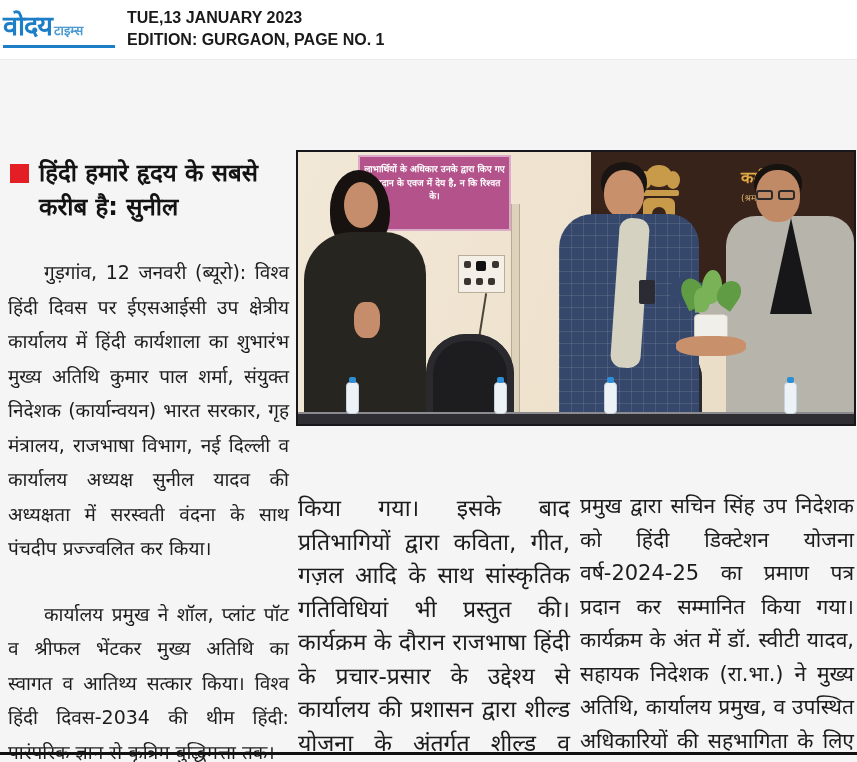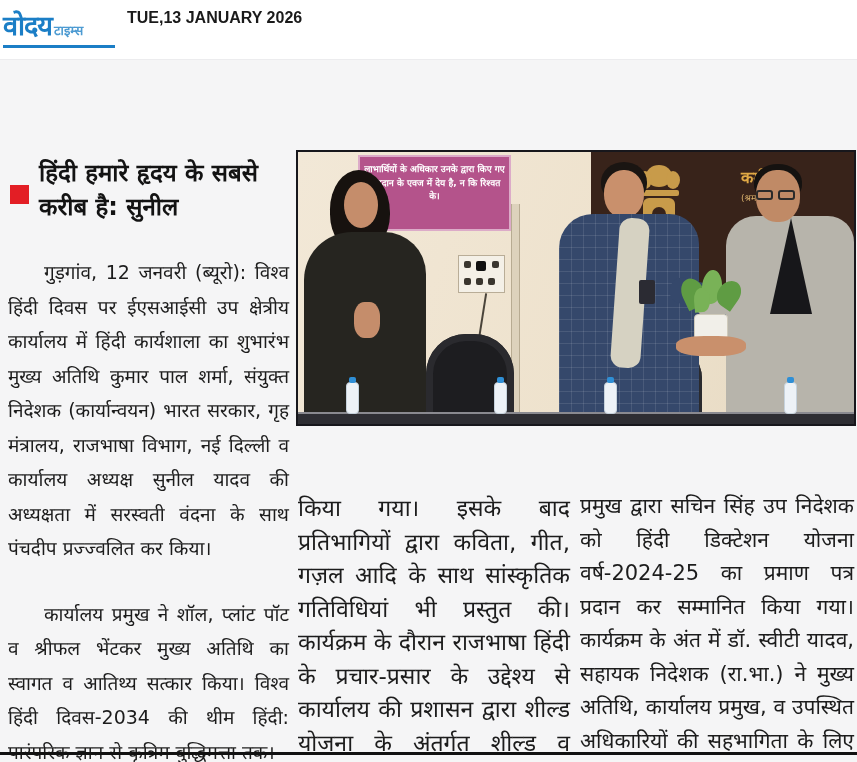--- a/index.html
+++ b/index.html
@@ -15,21 +15,21 @@
   .logo-sub { font-size:13px; font-weight:bold; color:#4d9bd2; margin-left:2px; }
   .logo-underline { width:112px; height:3px; background:#1b7ec6; margin-top:2px; }
   .date-block { position:absolute; left:127px; top:7px; color:#1a1a1a; }
   .date-line { font-size:16px; font-weight:bold; line-height:22px; font-family:"Liberation Sans","DejaVu Sans",sans-serif; }
 
   
   .headline { position:absolute; left:5px; top:72px; width:848px; font-size:44px; font-weight:bold; color:#0d0d0d; letter-spacing:-1px; line-height:64px; white-space:nowrap; }
 
   
   .col1 { position:absolute; left:8px; top:156px; width:281px; }
-  .subhead { display:flex; align-items:center; margin-bottom:10px; }
+  .subhead { display:flex; align-items:flex-start; margin-bottom:10px; }
   .bullet { width:19px; height:19px; background:#e31e25; margin:8px 10px 0 2px; flex:none; }
   .subhead-text { font-size:24px; font-weight:bold; color:#131313; line-height:34px; width:225px; }
   .bodytext { font-size:19px; color:#1c1c1c; line-height:34.5px; text-align:justify; }
   .bodytext p { text-indent:36px;margin-top:31px; }
 
   
   .photo { position:absolute; left:296px; top:150px; width:560px; height:276px; border:2px solid #17171c;
            background:linear-gradient(110deg,#f2e8d7 0%,#eee2cd 55%,#e6d9c2 100%); overflow:hidden; }
   .sign { position:absolute; left:60px; top:3px; width:153px; height:76px; background:#b4538b; border:2px solid #dcabc8;
           color:#fff; font-size:9px; line-height:1.5; text-align:center; padding:6px 4px; font-weight:bold; }
@@ -100,21 +100,22 @@
 
   <div class="masthead">
     <div class="logo">
       <div class="logo-row">
         <span class="logo-main">वोदय</span>
         <span class="logo-sub">टाइम्स</span>
       </div>
       <div class="logo-underline"></div>
     </div>
     <div class="date-block">
-      <div class="date-line">TUE,13 JANUARY 2026</div>
+      <div class="date-line">TUE,13 JANUARY 2023</div>
+      <div class="date-line">EDITION: GURGAON, PAGE NO. 1</div>
     </div>
   </div>
 
 
   <div class="col1">
     <div class="subhead">
       <div class="bullet"></div>
       <div class="subhead-text">हिंदी हमारे हृदय के सबसे करीब है: सुनील</div>
     </div>
     <div class="bodytext">

